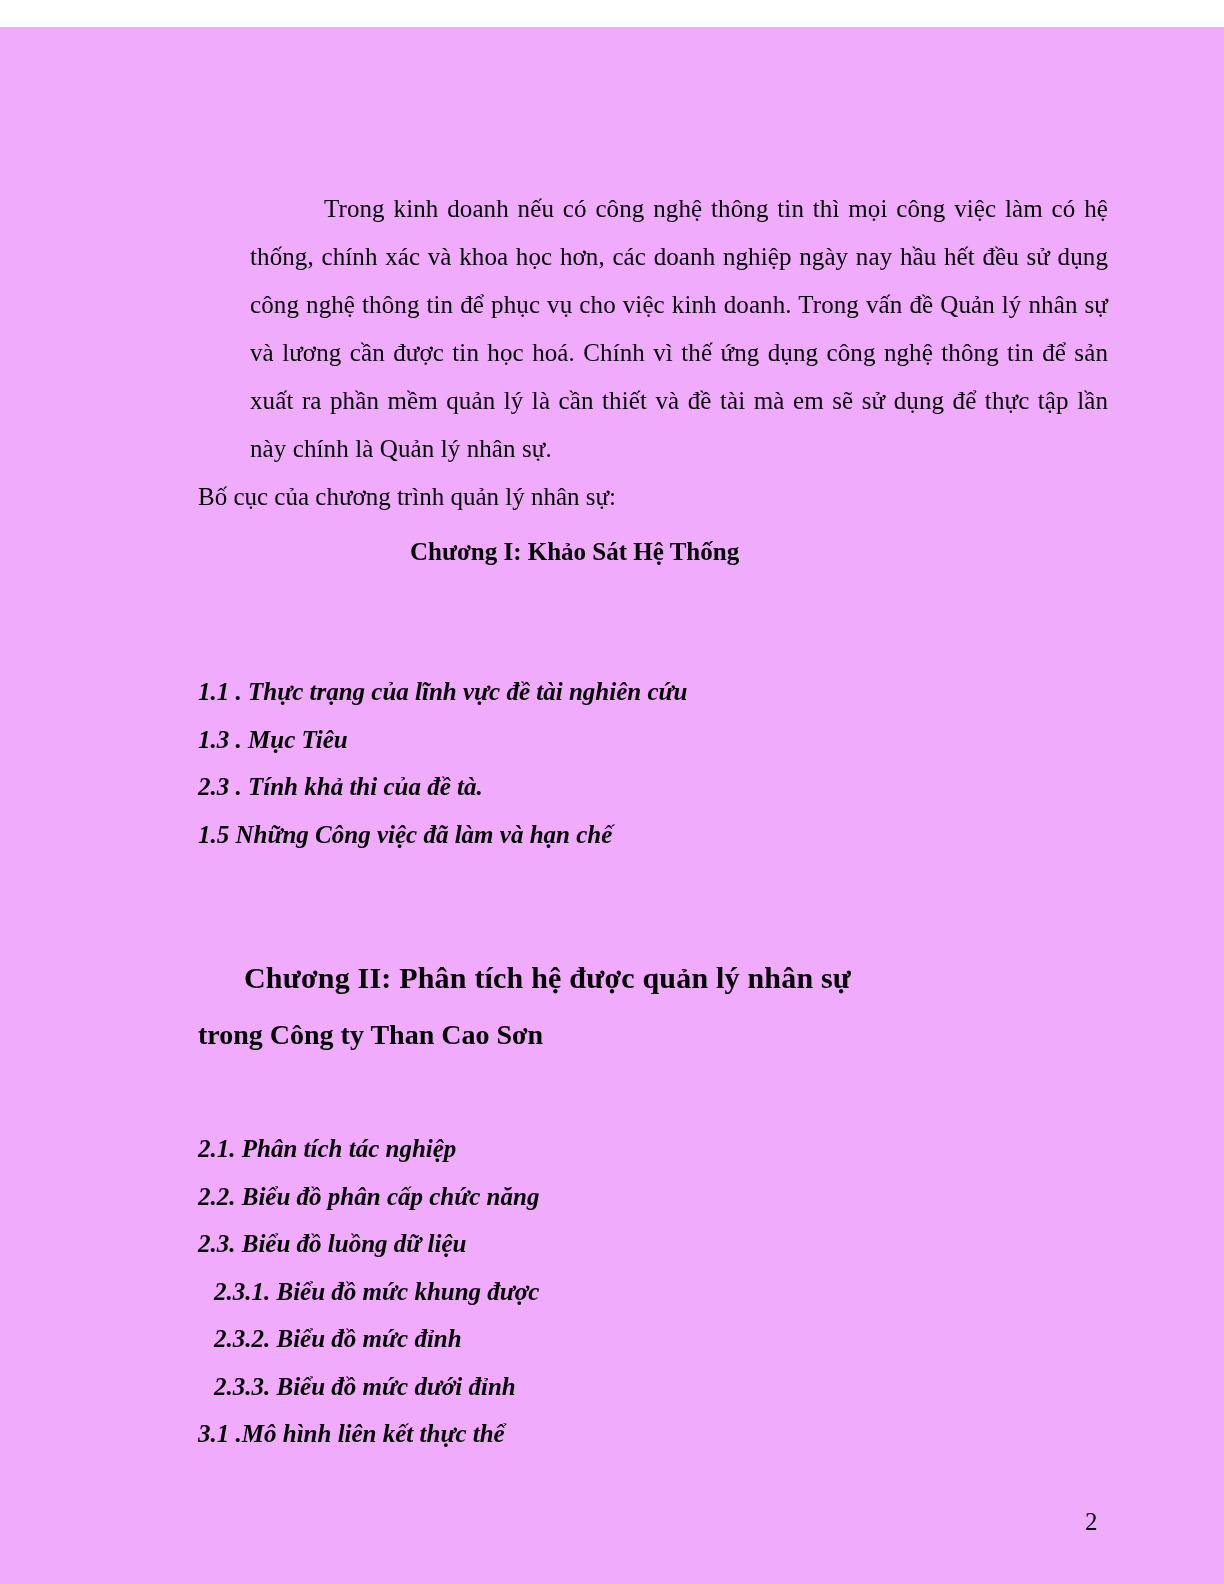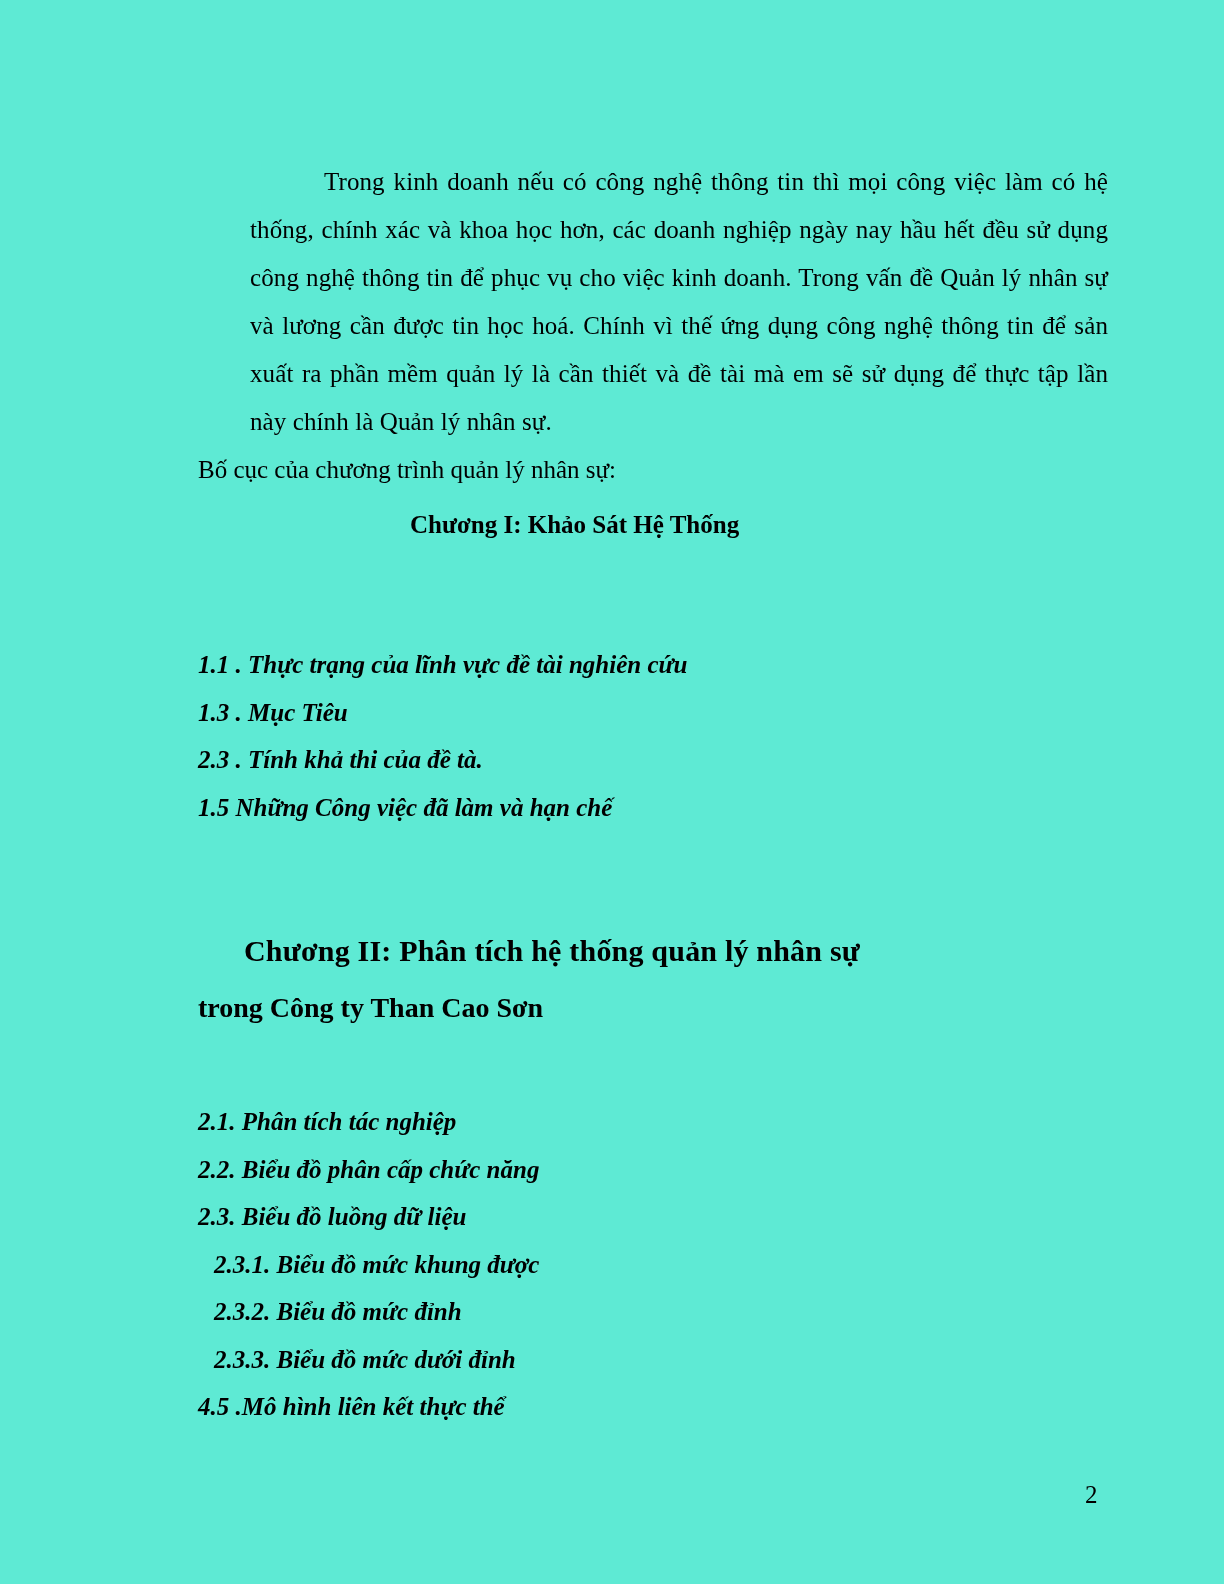--- a/index.html
+++ b/index.html
@@ -12,21 +12,22 @@
     height: 1584px;
     position: relative;
     font-family: "Liberation Serif", "DejaVu Serif", serif;
     color: #000000;
     overflow: hidden;
   }
 
   .page {
     position: absolute;
     inset: 0;
-    background: #5eead4;
+    background: #f0abfc;
+    margin-top: 27px;
   }
 
   
   .body-text {
     position: absolute;
     left: 250px;
     top: 133px;
     width: 858px;
     font-size: 25px;
     line-height: 48px;
@@ -125,28 +126,28 @@
     <span class="ch-line">Chương I: Khảo Sát Hệ Thống</span>
   </div>
 
   <div class="list-1">
     <span class="item">1.1 .  Thực trạng của  lĩnh vực đề tài nghiên cứu</span>
     <span class="item">1.3 . Mục Tiêu</span>
     <span class="item">2.3 . Tính khả thi của đề tà.</span>
     <span class="item">1.5 Những Công việc đã làm và hạn chế</span>
   </div>
 
-  <div class="chapter2-line1">Chương II: Phân tích  hệ thống quản  lý nhân sự</div>
+  <div class="chapter2-line1">Chương II: Phân tích  hệ được quản  lý nhân sự</div>
   <div class="chapter2-line2">trong Công ty Than Cao Sơn</div>
 
   <div class="list-2">
     <span class="item">2.1. Phân tích tác nghiệp</span>
     <span class="item">2.2. Biểu đồ phân cấp chức năng</span>
     <span class="item">2.3. Biểu đồ luồng dữ liệu</span>
     <span class="item indent">2.3.1. Biểu đồ mức khung được</span>
     <span class="item indent">2.3.2. Biểu đồ mức đỉnh</span>
     <span class="item indent">2.3.3. Biểu đồ mức dưới đỉnh</span>
-    <span class="item">4.5  .Mô hình liên kết thực thể</span>
+    <span class="item">3.1  .Mô hình liên kết thực thể</span>
   </div>
 
   <div class="page-number">2</div>
 
 </div>
 
 </body></html>

